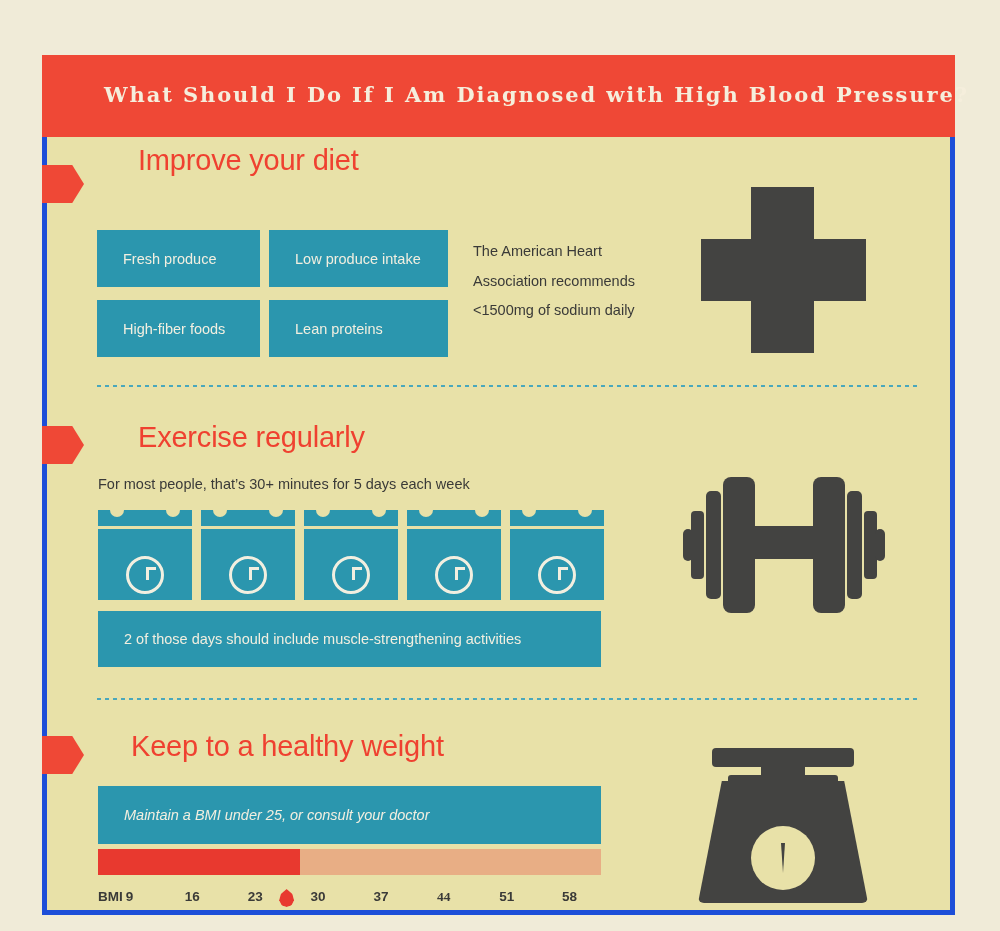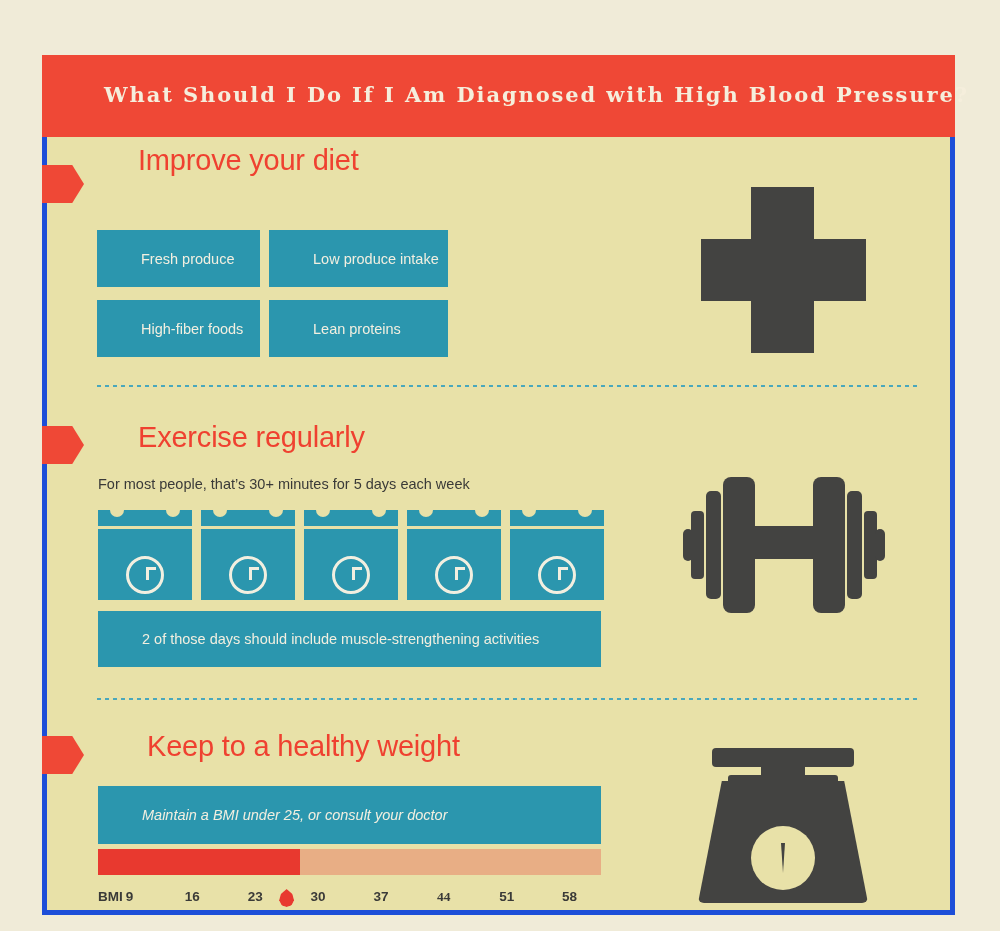--- a/index.html
+++ b/index.html
@@ -82,21 +82,21 @@
 
   
   .tealbox {
     position: absolute;
     background: #2B96AE;
     color: #F2EFE0;
     font-size: 14.5px;
     display: flex;
     align-items: center;
     box-sizing: border-box;
-    padding-left: 44px;
+    padding-left: 26px;
   }
 
   
   #aha-note {
     position: absolute;
     left: 471px;
     top: 232px;
     width: 185px;
     color: #3A3A38;
     font-size: 14.5px;
@@ -316,20 +316,21 @@
   </div>
 
   <div class="arrow" style="top:105px;"></div>
   <div class="sec-head" style="left:91px; top:84px;">Improve your diet</div>
 
   <div class="tealbox" style="left:50px; top:170px; width:163px; height:57px;">Fresh produce</div>
   <div class="tealbox" style="left:222px; top:170px; width:179px; height:57px;">Low produce intake</div>
   <div class="tealbox" style="left:50px; top:240px; width:163px; height:57px;">High-fiber foods</div>
   <div class="tealbox" style="left:222px; top:240px; width:179px; height:57px;">Lean proteins</div>
 
+  <div id="aha-note" style="left:426px; top:177px;">The American Heart Association recommends &lt;1500mg of sodium daily</div>
 
   <div class="icon-dark" id="cross-icon" style="left:654px; top:127px;">
     <div class="bar-v"></div>
     <div class="bar-h"></div>
   </div>
 
   <div class="divider" style="top:325px;"></div>
 
   <div class="arrow" style="top:366px;"></div>
   <div class="sec-head" style="left:91px; top:361px;">Exercise regularly</div>
@@ -409,21 +410,21 @@
     <div class="piece bar"></div>
     <div class="piece plate-big" style="left:130px;"></div>
     <div class="piece plate-mid" style="left:164px;"></div>
     <div class="piece plate-sm" style="left:181px;"></div>
     <div class="piece cap" style="left:192px;"></div>
   </div>
 
   <div class="divider" style="top:638px;"></div>
 
   <div class="arrow" style="top:676px;"></div>
-  <div class="sec-head" style="left:100px; top:670px;">Keep to a healthy weight</div>
+  <div class="sec-head" style="left:84px; top:670px;">Keep to a healthy weight</div>
 
   <div class="tealbox" style="left:51px; top:726px; width:503px; height:58px;font-style:italic;">Maintain a BMI under 25, or consult your doctor</div>
 
   <div id="bmi-bar" style="left: 51px; top: 789px; background: rgb(232, 174, 133);">
     <div id="bmi-bar-fill" style="background: rgb(232, 57, 47); width: 202.098px;"></div>
   </div>
 
   <div id="bmi-axis" style="left:51px; top:829px;">
     <div class="bmi-tick" style="left:0px; transform:none;">BMI</div>
     <div class="bmi-tick" style="left: 31.4375px;">9</div>

